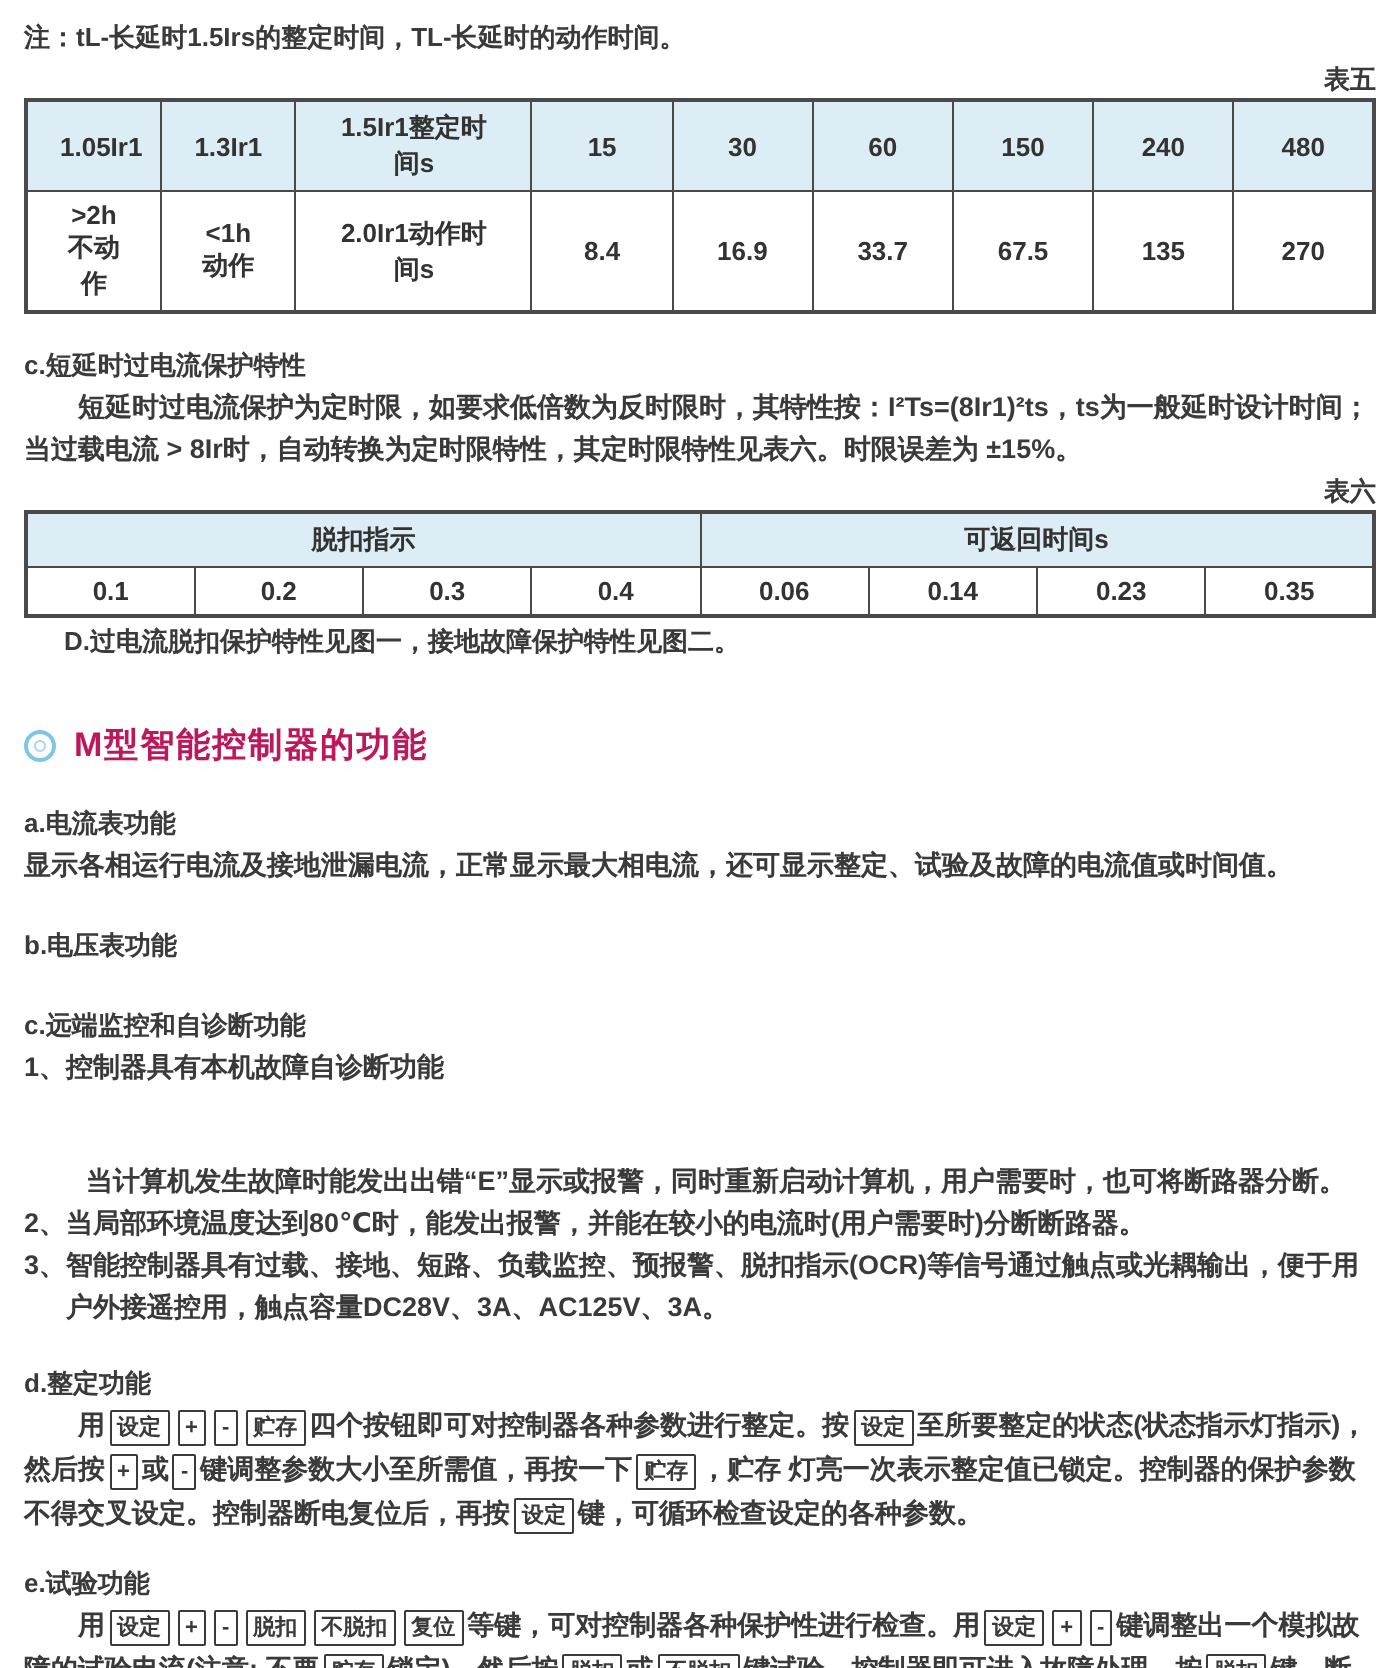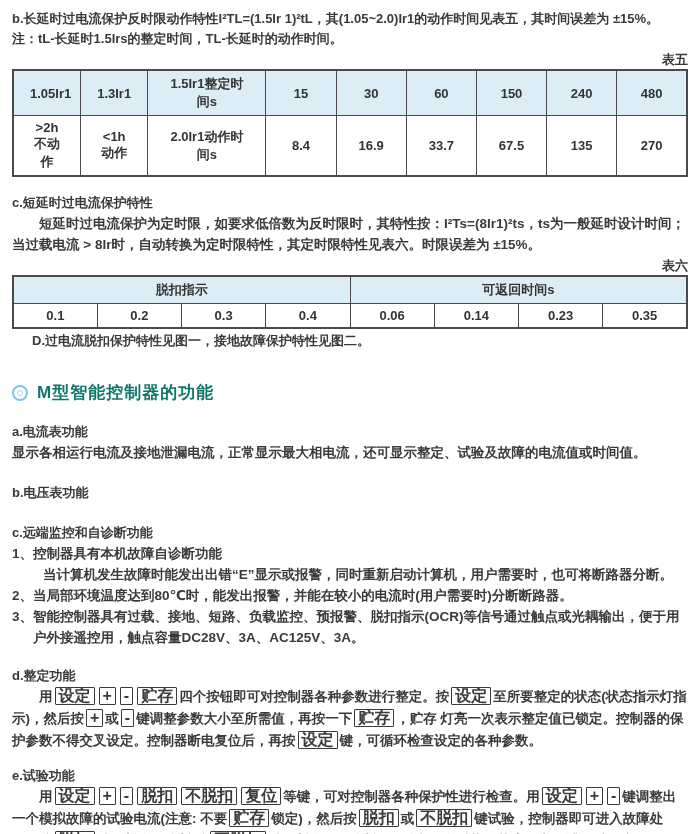--- a/index.html
+++ b/index.html
@@ -8,54 +8,53 @@
     background:#ffffff; color:#3a3a3a;
     font-family:"Liberation Sans","DejaVu Sans",sans-serif;
     font-weight:600;
   }
   .page { padding:9px 12px 0 12px; }
   p { margin:0; }
   .t { font-size:13px; line-height:20px; }
   .body-text { font-size:13.5px; line-height:21px; }
   .indent { text-indent:2em; }
   .hang { padding-left:21px; text-indent:-21px; }
-  .sub-indent { text-indent:2.3em; }
+  .sub-indent { text-indent:2.3em;margin-top:36px; }
 
   .tbl-caption { text-align:right; font-size:13px; font-weight:700; line-height:16px; margin-top:3px; margin-bottom:1px; }
   table { width:100%; border-collapse:collapse; table-layout:fixed; border:2px solid #4a4a4a; }
   th,td {
     border:1px solid #4a4a4a; text-align:center; vertical-align:middle;
     font-size:13px; font-weight:600; padding:4px 16px; color:#333;
   }
   thead th { background:#dcedf6; font-weight:700; }
 
   .m-heading { display:flex; align-items:center; gap:9px; margin-top:30px; }
-  .m-heading .title { font-size:17px; font-weight:700; color:#0f766e; letter-spacing:1px; }
+  .m-heading .title { font-size:17px; font-weight:700; color:#be185d; letter-spacing:1px; }
   .ring { flex:0 0 auto; width:12px; height:12px; border:2.5px solid #7ec5e6; border-radius:50%;
           display:flex; align-items:center; justify-content:center; }
   .ring-inner { width:4px; height:4px; border:1.5px solid #a5d6ee; border-radius:50%; }
 
   .key {
     display:inline-block; border:1px solid #3a3a3a; border-radius:1px;
-    padding:0 3px; margin:0 2px; font-size:16px; line-height:16px;
+    padding:0 3px; margin:0 2px; font-size:11px; line-height:16px;
     text-indent:0; vertical-align:baseline;
   }
   .mt2 { margin-top:2px;margin-left:20px; }
   .mt14 { margin-top:14px; }
   .mt16 { margin-top:16px; }
   .mt18 { margin-top:18px; }
   .mt20 { margin-top:20px; }
   .seg-para { font-size:13.5px; line-height:22px; }
 </style>
 </head>
 <body>
 
 <div class="page">
 
-  <p class="t">b.长延时过电流保护反时限动作特性I²TL=(1.5Ir 1)²tL，其(1.05~2.0)Ir1的动作时间见表五，其时间误差为 ±15%。</p>
   <p class="t">注：tL-长延时1.5Irs的整定时间，TL-长延时的动作时间。</p>
 
   <p class="tbl-caption">表五</p>
   <table>
     <colgroup>
       <col style="width:10%">
         <col style="width:10%">
         <col style="width:17.5%">
       <col style="width:10.4%">
         <col style="width:10.4%">

